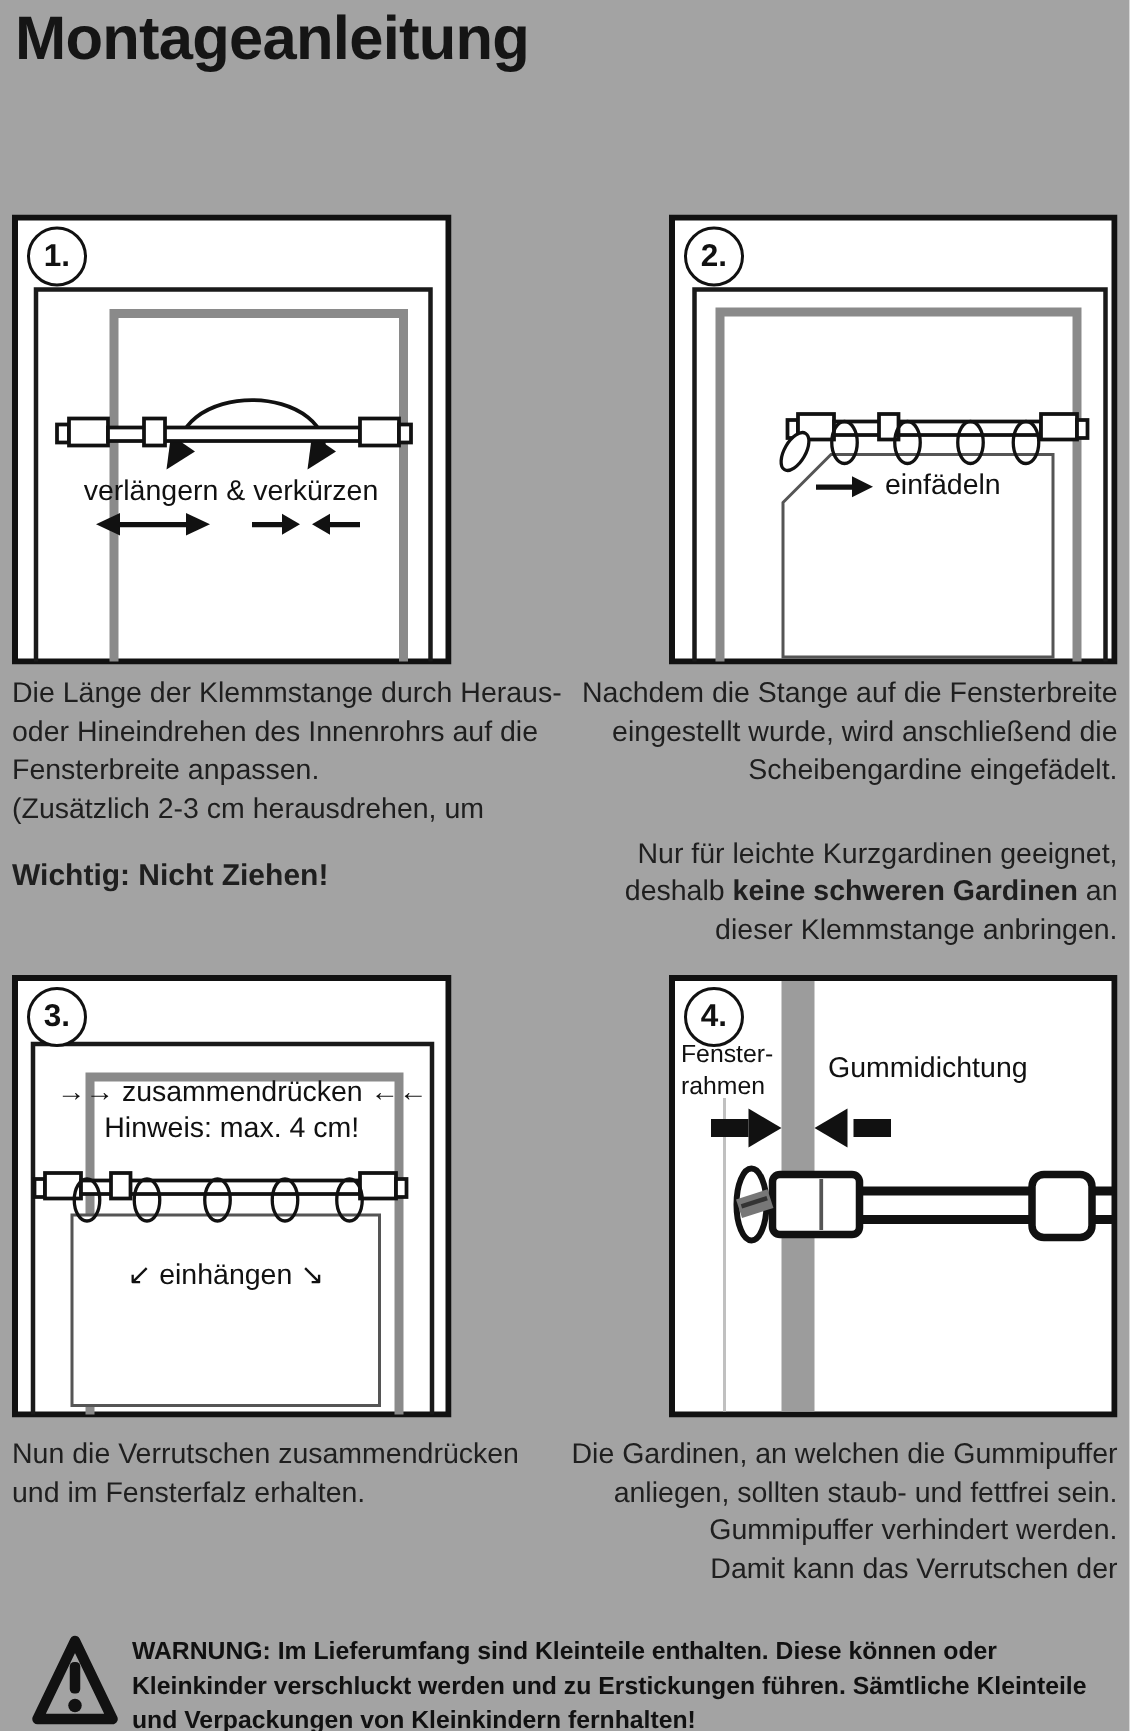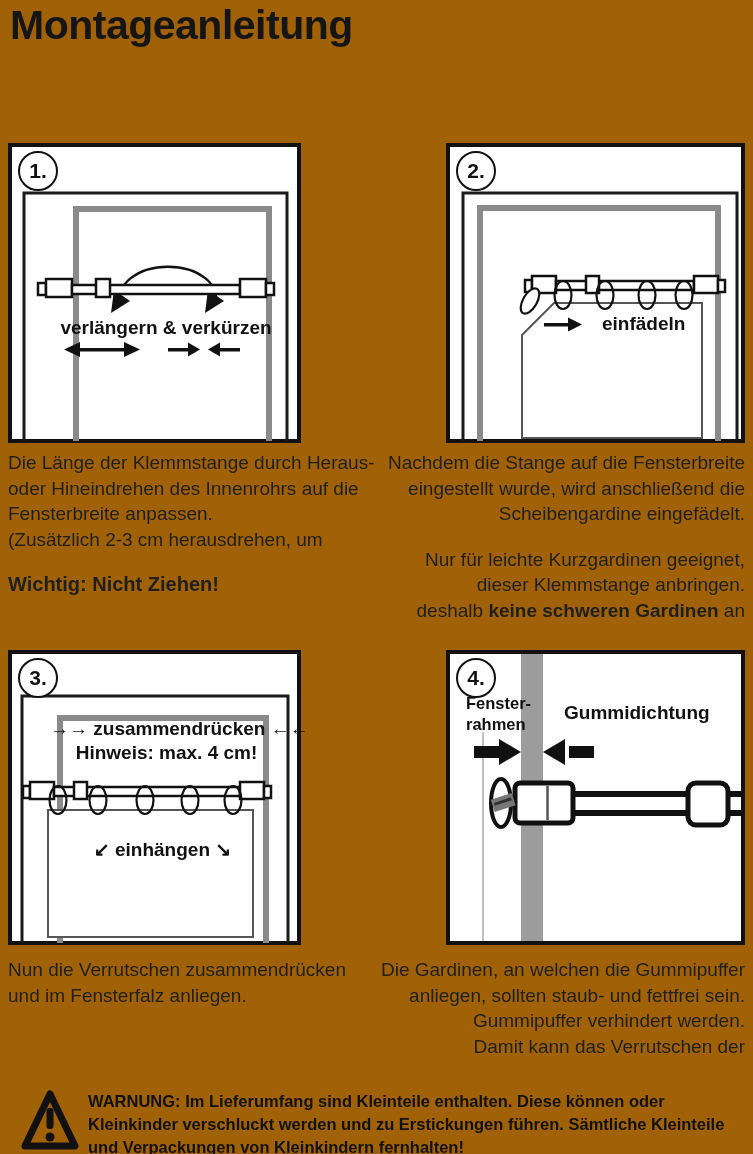--- a/index.html
+++ b/index.html
@@ -1,32 +1,32 @@
 <!DOCTYPE html>
 <html><head>
 <meta charset="utf-8">
 <style>
   html,body{margin:0;padding:0;background:#fff;}
-  .page{position:relative;width:753px;height:1154px;background:#a16207;overflow:hidden;
+  .page{position:relative;width:753px;height:1154px;background:#a3a3a3;overflow:hidden;
         font-family:"Liberation Sans",sans-serif;color:#1a1a1a;}
   .abs{position:absolute;}
   .title{left:10px;top:2px;font-size:41px;font-weight:700;letter-spacing:-0.5px;color:#151515;}
   .subtitle{left:10px;top:52px;font-size:40px;font-weight:400;letter-spacing:-0.5px;color:#222;}
   .panel{position:absolute;}
   .panel svg{position:absolute;left:0;top:0;}
   .badge{position:absolute;left:10px;top:8px;width:36px;height:36px;border:2.5px solid #111;
          border-radius:50%;display:flex;align-items:center;justify-content:center;
          font-size:21px;font-weight:700;background:#fff;color:#111;}
-  .plabel{position:absolute;font-weight:700;color:#111;white-space:nowrap;margin-left:12px;}
+  .plabel{position:absolute;font-weight:400;color:#111;white-space:nowrap;}
   .caption{position:absolute;font-size:19px;line-height:25.5px;color:#1f1f1f;}
   .caption .ln{display:block;}
   .right{text-align:right;}
   .b{font-weight:700;}
   .important{margin-top:20px;font-weight:700;font-size:20px;}
-  .gap{margin-top:20px;}
+  .gap{margin-top:30px;}
   .warn-text{position:absolute;left:88px;top:1090px;width:650px;font-size:16.5px;
              line-height:23px;font-weight:700;color:#111;}
 </style>
 </head>
 <body>
 
 <div class="page">
 
   <div class="abs title">Montageanleitung</div>
 
@@ -98,22 +98,22 @@
     <span class="ln">Fensterbreite anpassen.</span>
     <span class="ln">(Zusätzlich 2-3 cm herausdrehen, um</span>
     <span class="ln important">Wichtig: Nicht Ziehen!</span>
   </div>
 
   <div class="caption right" style="left:375px;top:450px;width:370px;">
     <span class="ln">Nachdem die Stange auf die Fensterbreite</span>
     <span class="ln">eingestellt wurde, wird anschließend die</span>
     <span class="ln">Scheibengardine eingefädelt.</span>
     <span class="ln gap">Nur für leichte Kurzgardinen geeignet,</span>
+    <span class="ln"><span>deshalb </span><span class="b">keine schweren Gardinen</span><span> an</span></span>
     <span class="ln">dieser Klemmstange anbringen.</span>
-    <span class="ln"><span>deshalb </span><span class="b">keine schweren Gardinen</span><span> an</span></span>
   </div>
 
   <section class="panel" style="left:8px;top:650px;width:293px;height:295px;">
     <svg width="293" height="295" viewBox="0 0 293 295">
       <rect x="2" y="2" width="289" height="291" fill="#fff" stroke="#111" stroke-width="4"></rect>
       <path d="M14,293 L14,46 L280,46 L280,293" fill="none" stroke="#1a1a1a" stroke-width="3"></path>
       <path d="M52,293 L52,68 L258,68 L258,293" fill="none" stroke="#8a8a8a" stroke-width="6"></path>
       <rect x="40" y="160" width="205" height="127" fill="#fff" stroke="#555" stroke-width="2"></rect>
       <g fill="#fff" stroke="#111" stroke-width="2.5">
         <rect x="15" y="136" width="7" height="12"></rect>
@@ -162,21 +162,21 @@
       </g>
     </svg>
     <div class="badge">4.</div>
     <div class="plabel" style="left:8px;top:44px;font-size:16.5px;">Fenster-</div>
     <div class="plabel" style="left:8px;top:65px;font-size:16.5px;">rahmen</div>
     <div class="plabel" style="left:106px;top:52px;font-size:19px;">Gummidichtung</div>
   </section>
 
   <div class="caption" style="left:8px;top:957px;width:385px;">
     <span class="ln">Nun die Verrutschen zusammendrücken</span>
-    <span class="ln">und im Fensterfalz anliegen.</span>
+    <span class="ln">und im Fensterfalz erhalten.</span>
   </div>
 
   <div class="caption right" style="left:373px;top:957px;width:372px;">
     <span class="ln">Die Gardinen, an welchen die Gummipuffer</span>
     <span class="ln">anliegen, sollten staub- und fettfrei sein.</span>
     <span class="ln">Gummipuffer verhindert werden.</span>
     <span class="ln">Damit kann das Verrutschen der</span>
   </div>
 
   <svg class="abs" style="left:21px;top:1087px;" width="58" height="66" viewBox="0 0 58 66">

